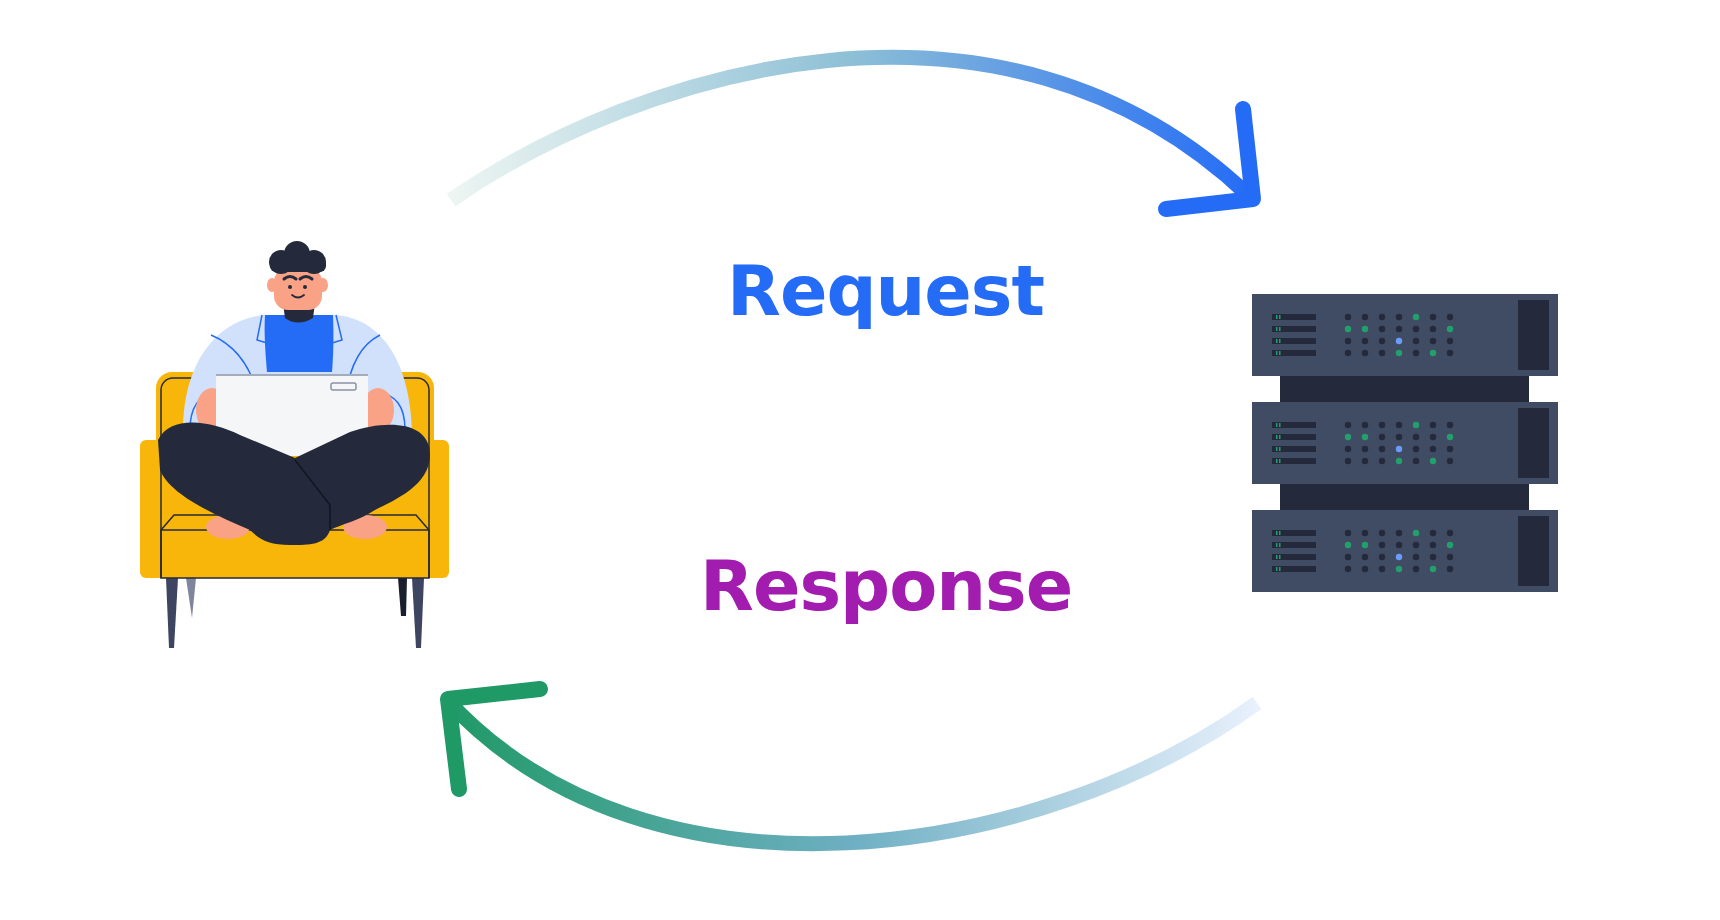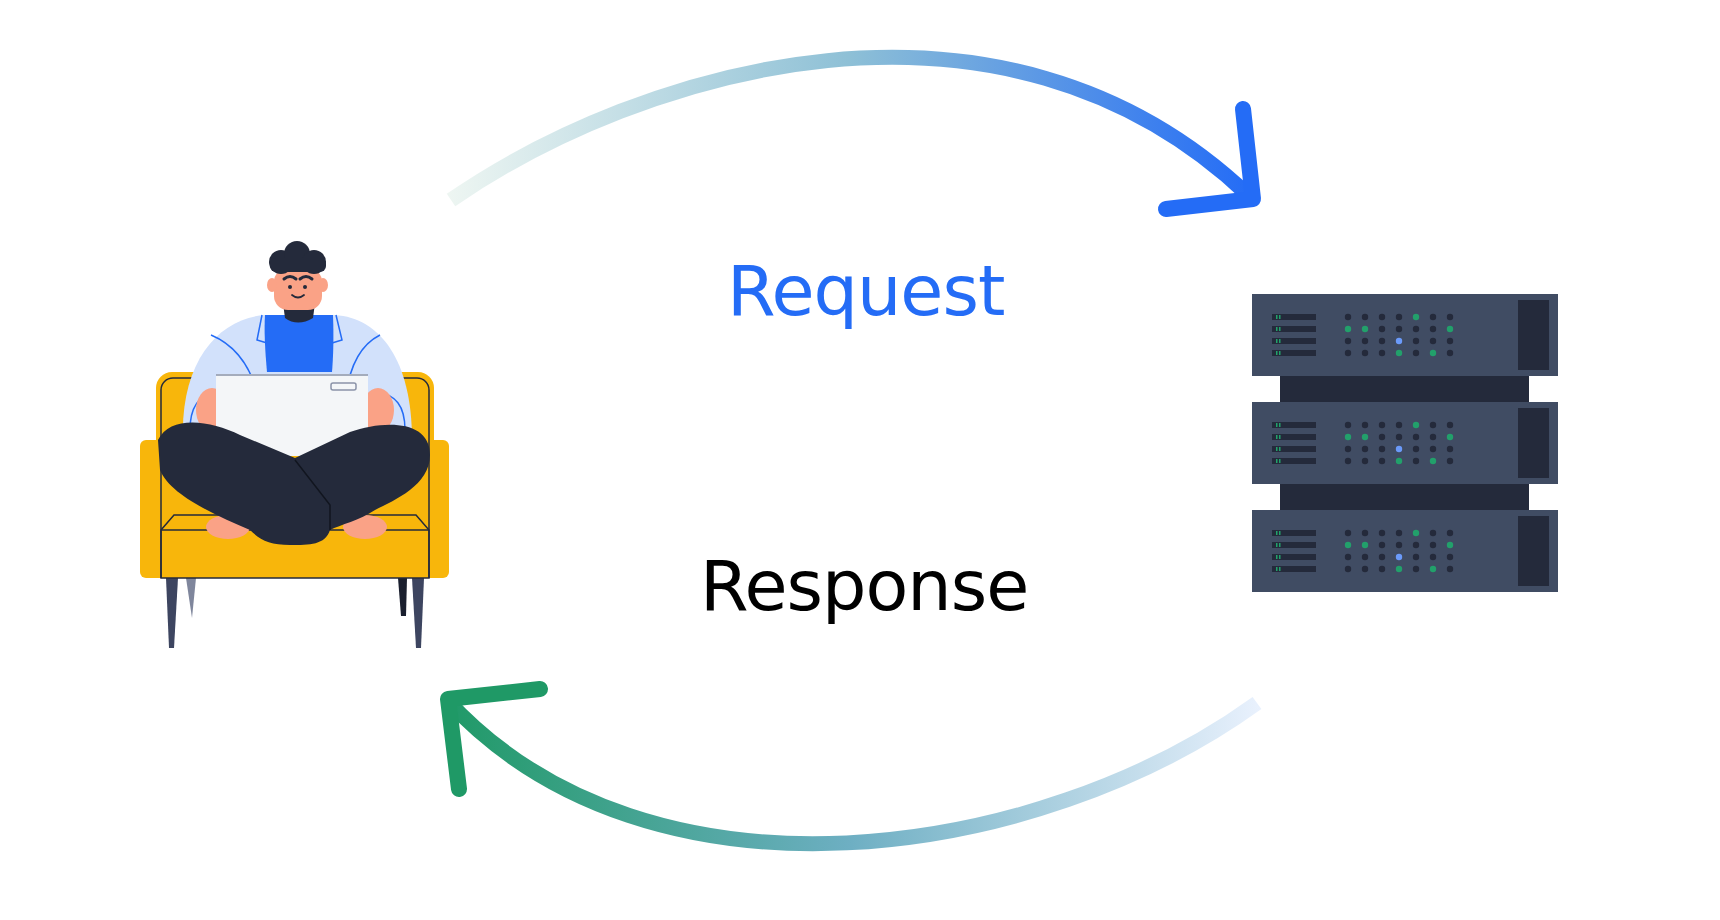--- a/index.html
+++ b/index.html
@@ -1,18 +1,18 @@
 <!DOCTYPE html>
 <html><head>
 <meta charset="utf-8">
 <style>
   html, body { margin: 0; padding: 0; background: #ffffff; }
   body { width: 1720px; height: 920px; position: relative; overflow: hidden; font-family: "DejaVu Sans", sans-serif; }
   #stage { position: absolute; left: 0; top: 0; width: 1720px; height: 920px; }
-  .label { position: absolute; font-family: "DejaVu Sans", sans-serif; font-weight: normal; font-size: 70px; letter-spacing: -1px; white-space: nowrap; }
+  .label { position: absolute; font-family: "DejaVu Sans", sans-serif; font-weight: bold; font-size: 70px; letter-spacing: -1px; white-space: nowrap; }
   #request-label { left: 727px; top: 250px; }
   #response-label { left: 700px; top: 545px; }
 </style>
 </head>
 <body>
 
 <div id="stage">
   <svg width="1720" height="920" viewBox="0 0 1720 920">
     <defs>
       <linearGradient id="reqGrad" gradientUnits="userSpaceOnUse" x1="447" y1="0" x2="1250" y2="0">
@@ -224,14 +224,14 @@
         <circle cx="1382" cy="569" r="3.2" fill="#242A3B"></circle>
         <circle cx="1399" cy="569" r="3.2" fill="#22A06B"></circle>
         <circle cx="1416" cy="569" r="3.2" fill="#242A3B"></circle>
         <circle cx="1433" cy="569" r="3.2" fill="#22A06B"></circle>
         <circle cx="1450" cy="569" r="3.2" fill="#242A3B"></circle>
         <rect x="1518" y="516" width="31" height="70" fill="#242A3B"></rect>
       </g>
   </svg>
 
   <div id="request-label" class="label" style="color: rgb(36, 108, 246);">Request</div>
-  <div id="response-label" class="label" style="color: #000000;">Response</div>
+  <div id="response-label" class="label" style="color: #a21caf;">Response</div>
 </div>
 
 </body></html>

